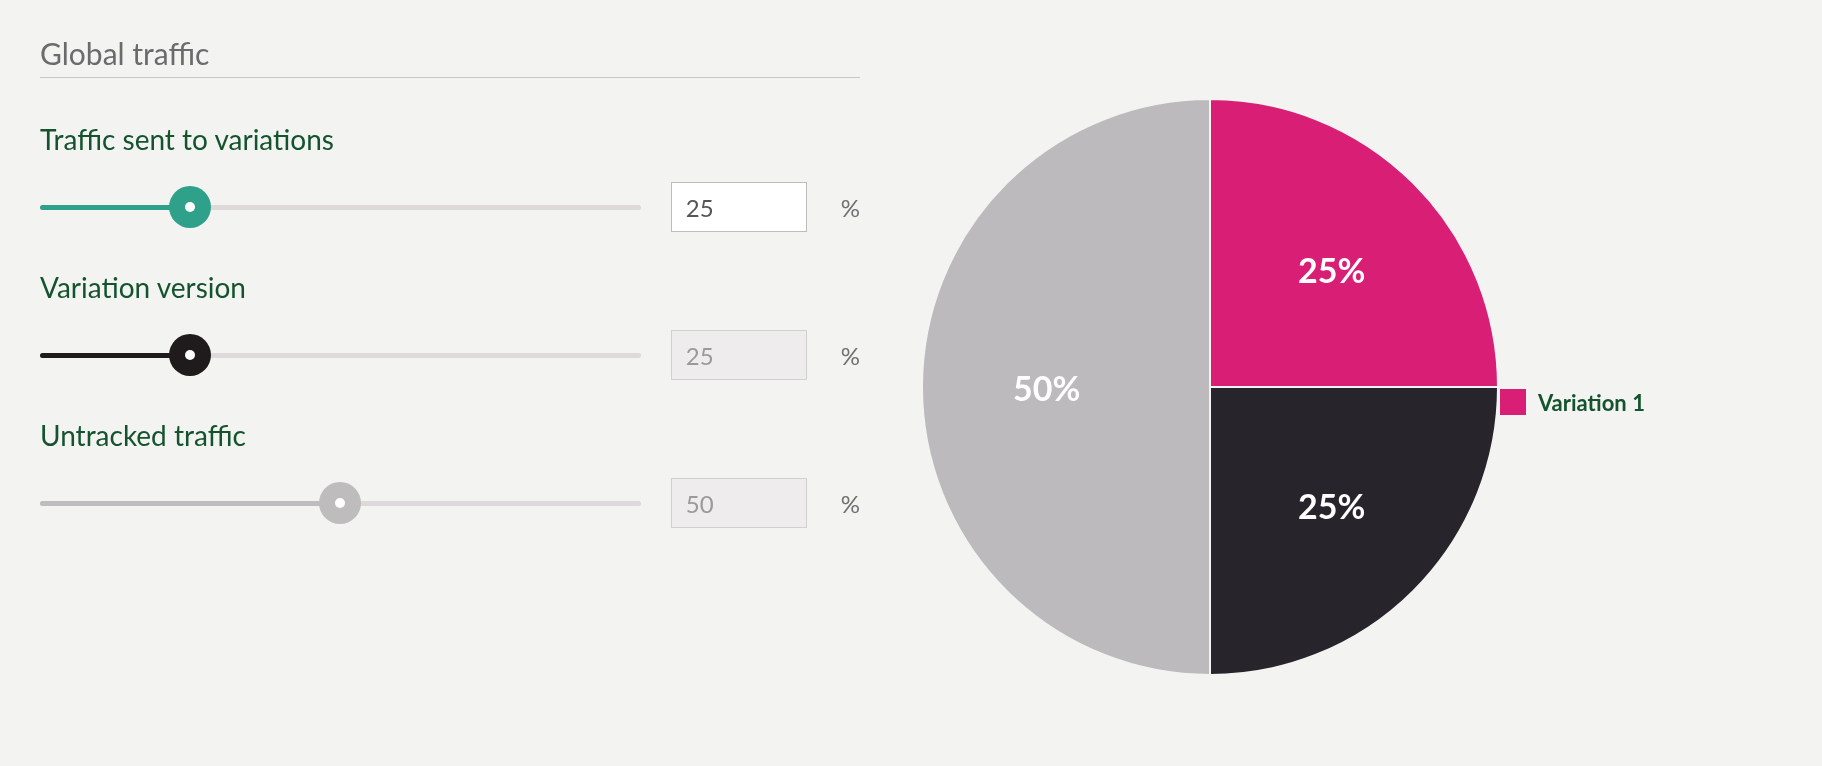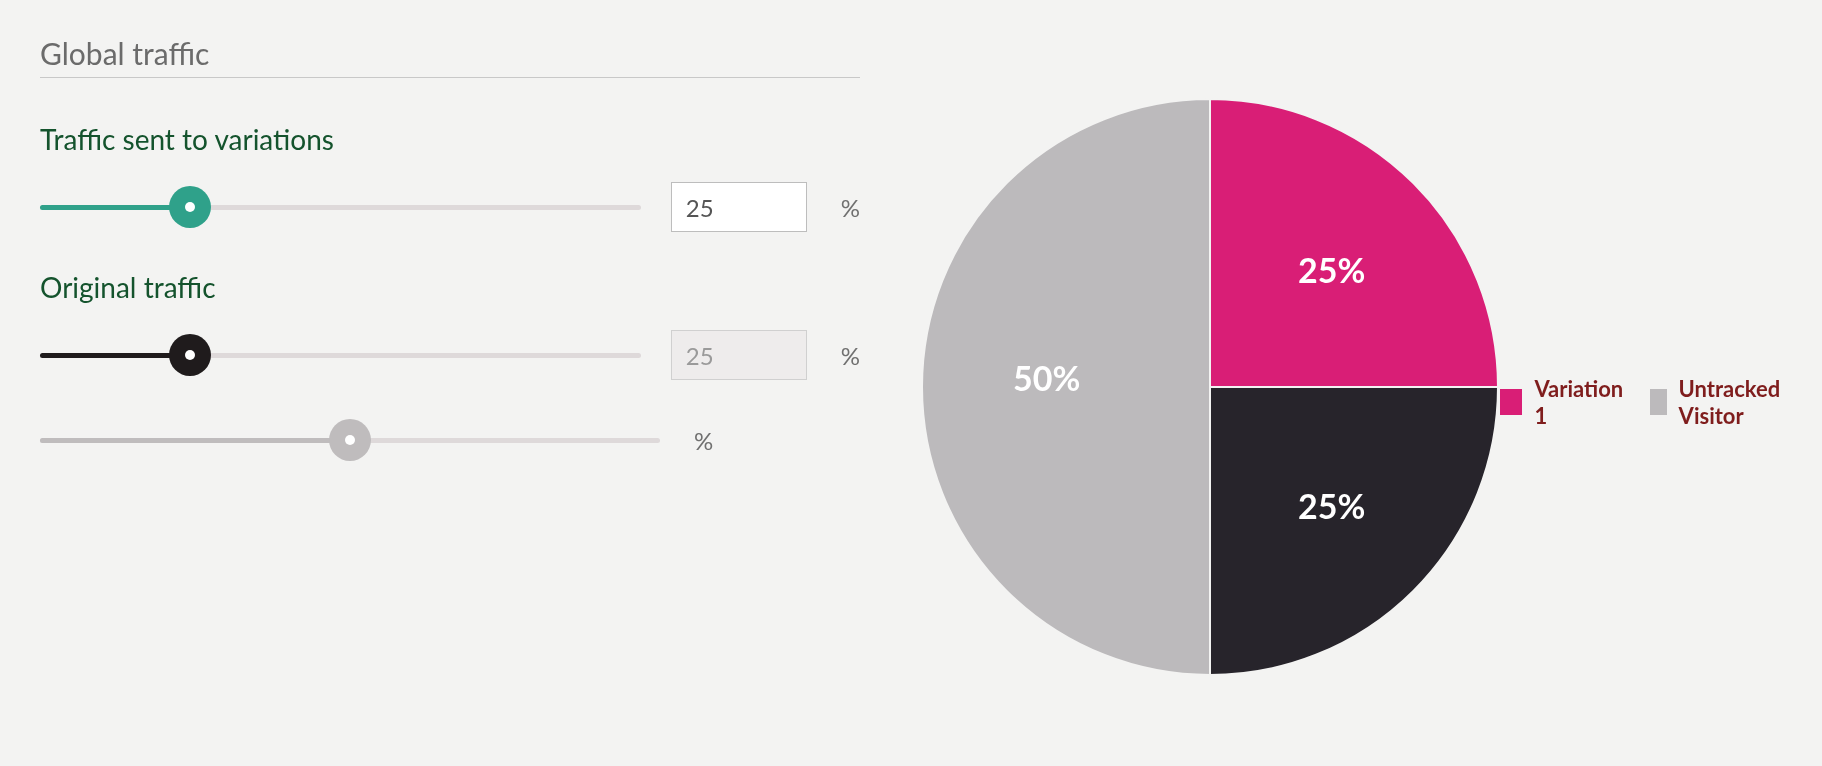--- a/index.html
+++ b/index.html
@@ -121,25 +121,25 @@
   }
   .pie-label {
     position: absolute;
     color: #fff;
     font-weight: 700;
     font-size: 34px;
   }
   .legend {
     margin-top: 30px;
     display: flex;
-    gap: 23px;
+    gap: 48px;
     align-items: center;
     font-size: 22px;
     font-weight: 700;
-    color: #7f1d1d;
+    color: #14532d;
   }
   .legend-item { display: flex; align-items: center; gap: 12px; }
   .legend-swatch { width: 26px; height: 26px; }
 </style>
 </head>
 <body>
 
 <div class="left-panel">
   <h2 class="section-title">Global traffic</h2>
 
@@ -150,60 +150,58 @@
         <div class="slider-track"></div>
         <div class="slider-fill" id="fill-variations" style="width: 25%;"></div>
         <div class="slider-thumb" id="thumb-variations" style="left: 25%;"></div>
       </div>
       <input class="value-box" value="25" style="">
       <span class="unit">%</span>
     </div>
   </div>
 
   <div class="slider-group">
-    <div class="slider-label">Original traffic</div>
+    <div class="slider-label">Variation version</div>
     <div class="slider-row">
       <div class="slider-track-wrap slider-original">
         <div class="slider-track"></div>
         <div class="slider-fill" id="fill-original" style="width: 25%;"></div>
         <div class="slider-thumb" id="thumb-original" style="left: 25%;"></div>
       </div>
       <input class="value-box readonly" readonly="" value="25" style="">
       <span class="unit">%</span>
     </div>
   </div>
 
   <div class="slider-group">
+    <div class="slider-label">Untracked traffic</div>
     <div class="slider-row">
       <div class="slider-track-wrap slider-untracked">
         <div class="slider-track"></div>
         <div class="slider-fill" id="fill-untracked" style="width: 50%;"></div>
         <div class="slider-thumb" id="thumb-untracked" style="left: 50%;"></div>
       </div>
+      <input class="value-box readonly" readonly="" value="50" style="">
       <span class="unit">%</span>
     </div>
   </div>
 </div>
 
 <div class="right-panel">
   <div class="pie-wrap">
     <svg id="pie-svg" width="580" height="580" viewBox="0 0 580 580">
         <path d="M 290 290 L 290 2 A 288 288 0 0 1 578 290 Z" fill="#d91e76" stroke="#f3f3f2" stroke-width="2"></path>
         <path d="M 290 290 L 578 290 A 288 288 0 0 1 290 578 Z" fill="#27242b" stroke="#f3f3f2" stroke-width="2"></path>
         <path d="M 290 290 L 290 578 A 288 288 0 0 1 289.99999999999994 2 Z" fill="#bcbabc" stroke="#f3f3f2" stroke-width="2"></path>
       </svg>
     <div id="pie-labels">
         <div class="pie-label" style="left: 378.115px; top: 151.885px;">25%</div>
         <div class="pie-label" style="left: 378.115px; top: 388.115px;">25%</div>
-        <div class="pie-label" style="left: 92.96px; top: 260px;">50%</div>
+        <div class="pie-label" style="left: 92.96px; top: 270px;">50%</div>
       </div>
   </div>
   <div class="legend" id="legend">
       <div class="legend-item">
         <div class="legend-swatch" style="background: rgb(217, 30, 118);"></div>
         <span>Variation 1</span>
       </div>
-      <div class="legend-item">
-        <div class="legend-swatch" style="background: rgb(188, 186, 188);"></div>
-        <span>Untracked Visitor</span>
-      </div>
     </div>
 </div>
 
 </body></html>

